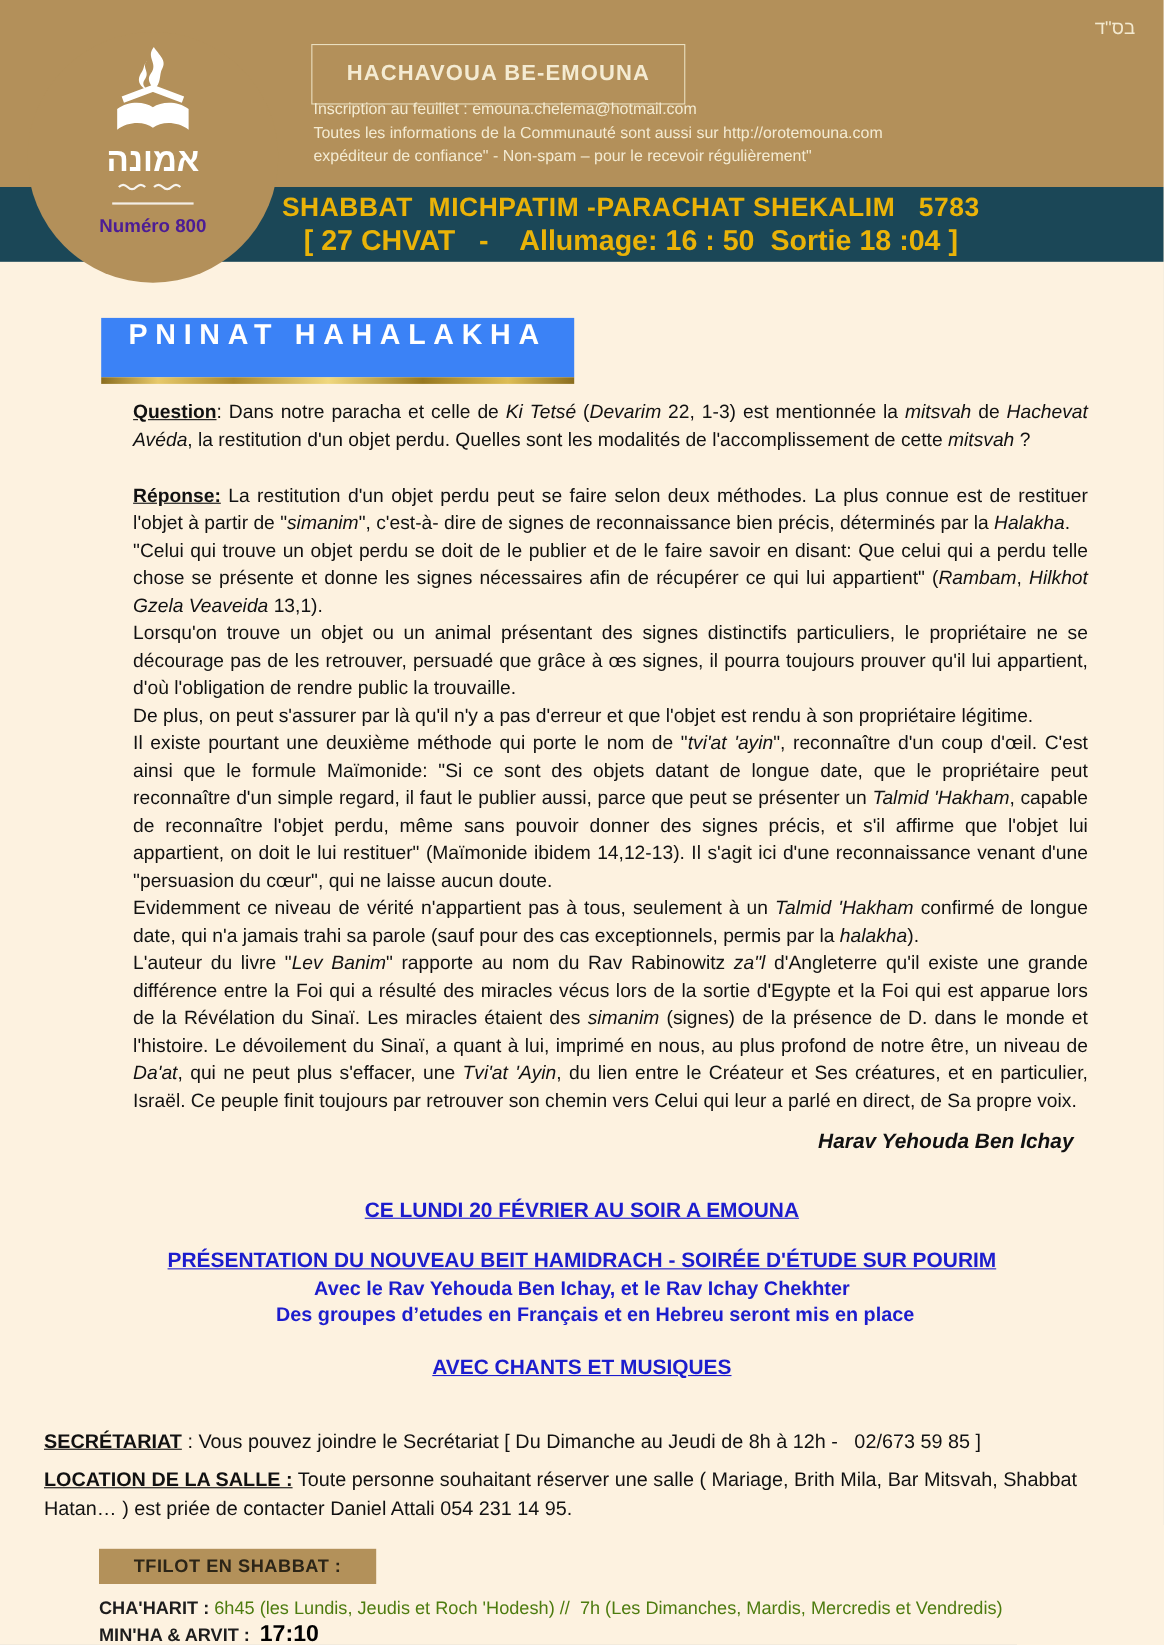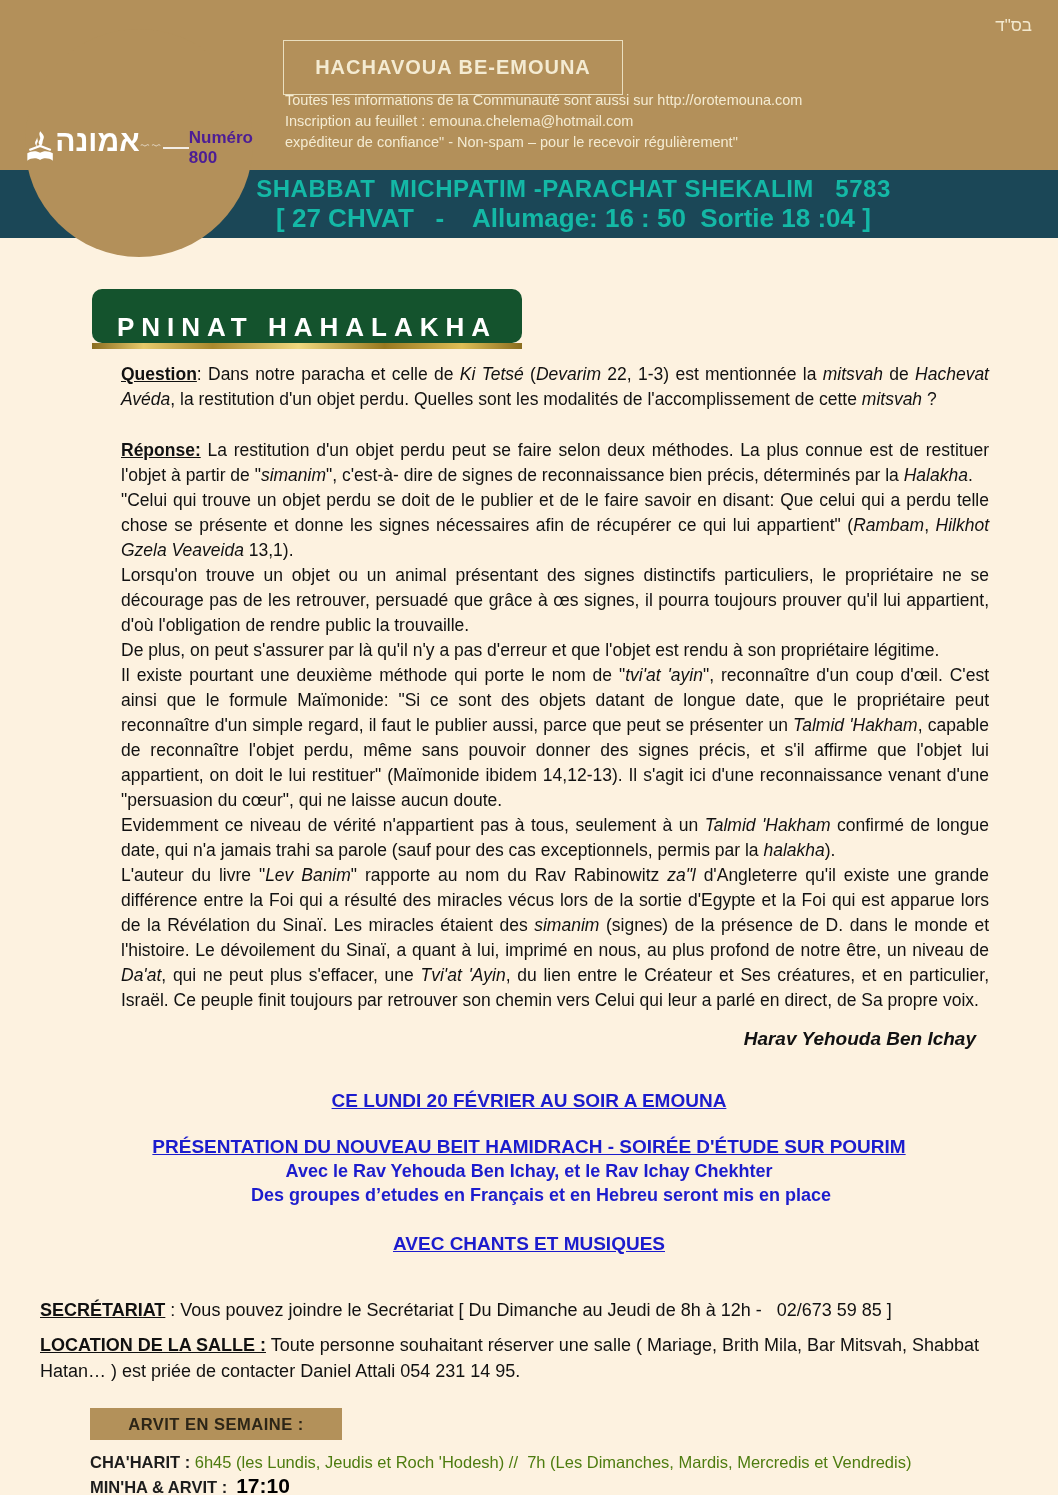--- a/index.html
+++ b/index.html
@@ -15,40 +15,40 @@
   .title-box {
     position:absolute; left:283px; top:40px; width:340px; height:55px;
     border:1.5px solid #eadfbf; display:flex; align-items:center; justify-content:center;
     color:#f4ebd2; font-size:20px; font-weight:bold; letter-spacing:1px;
   }
   .info-lines { position:absolute; left:285px; top:90px; color:#f4ebd2; font-size:14.5px; line-height:21px; }
   .info-lines div { white-space:pre-wrap; }
   .teal-band {
     position:absolute; top:170px; left:0; width:1058px; height:68px; background:#1b4757;
     display:flex; flex-direction:column; align-items:center; justify-content:center;
-    padding-left:89px; color:#14b8a6;
+    padding-left:89px; color:#eab308;
   }
   .teal-line1 { font-size:24px; font-weight:bold; letter-spacing:.5px; white-space:pre; }
   .teal-line2 { font-size:26px; font-weight:bold; white-space:pre; }
   
   .logo-circle {
     position:absolute; left:25px; top:29px; width:228px; height:228px; border-radius:50%;
-    background:#b3905a; z-index:2; display:flex; flex-direction:row; align-items:center;
+    background:#b3905a; z-index:2; display:flex; flex-direction:column; align-items:center;
   }
   .logo-mark { margin-top:12px; width:86px; height:94px; }
   .logo-hebrew { color:#fff; font-size:30px; font-weight:bold; line-height:30px; margin-top:-4px; }
   .logo-script { width:66px; height:10px; margin-top:3px; opacity:.9; }
   .logo-divider { margin-top:10px; width:74px; height:1.5px; background:rgba(255,255,255,.85); }
   .issue-number { margin-top:10px; color:#4c1d95; font-size:17px; font-weight:bold; }
   
   .content { position:absolute; top:289px; left:0; width:1058px; }
   .pninat-banner {
-    margin-left:92px; width:430px; height:54px; background:#14532d;
-    display:flex; align-items:flex-end; justify-content:center;
-    color:#fff; font-size:26px; font-weight:bold; letter-spacing:7px; white-space:pre;border-radius:10px;
+    margin-left:92px; width:430px; height:54px; background:#3b82f6;
+    display:flex; align-items:flex-start; justify-content:center;
+    color:#fff; font-size:26px; font-weight:bold; letter-spacing:7px; white-space:pre;
   }
   .pninat-shimmer {
     margin-left:92px; width:430px; height:6px;
     background:linear-gradient(90deg,#8a6d1f,#e7c96a 12%,#a9882d 28%,#f0d87e 48%,#97781f 68%,#ddbd55 86%,#8a6d1f);
   }
   .article { margin:13px 69px 0 121px; font-size:17.5px; line-height:25px; text-align:justify; }
   .article p { margin:0; }
   .article p.gap-top { margin-top:26px; }
   .signature { margin:15px 82px 0 0; text-align:right; font-size:19px; font-weight:bold; font-style:italic;padding-left:43px; }
   .announce { text-align:center; color:#1c1ccd; font-weight:bold; }
@@ -76,22 +76,22 @@
 <body>
 
 <div class="page">
 
   <div class="gold-header">
     <div class="bsd">בס"ד</div>
     <div class="title-box">
       <span>HACHAVOUA BE-EMOUNA</span>
     </div>
     <div class="info-lines">
+      <div>Inscription au feuillet : emouna.chelema@hotmail.com</div>
       <div>Toutes les informations de la Communauté sont aussi sur http://orotemouna.com</div>
-      <div>Inscription au feuillet : emouna.chelema@hotmail.com</div>
       <div>expéditeur de confiance" - Non-spam – pour le recevoir régulièrement"</div>
     </div>
   </div>
 
   <div class="teal-band">
     <div class="teal-line1">SHABBAT  MICHPATIM -PARACHAT SHEKALIM   5783</div>
     <div class="teal-line2">[ 27 CHVAT   -    Allumage: 16 : 50  Sortie 18 :04 ]</div>
   </div>
 
   <div class="logo-circle">
@@ -134,21 +134,21 @@
     <div class="announce a3">Avec le Rav Yehouda Ben Ichay, et le Rav Ichay Chekhter</div>
     <div class="announce a4">Des groupes d’etudes en Français et en Hebreu seront mis en place</div>
     <div class="announce a5 a-underline">AVEC CHANTS ET MUSIQUES</div>
 
     <div class="contact">
       <div><span class="label-underline">SECRÉTARIAT</span><span class="pre"> : Vous pouvez joindre le Secrétariat [ Du Dimanche au Jeudi de 8h à 12h -   02/673 59 85 ]</span></div>
       <div class="contact-line2"><span class="label-underline">LOCATION DE LA SALLE :</span><span> Toute personne souhaitant réserver une salle ( Mariage, Brith Mila, Bar Mitsvah, Shabbat Hatan… ) est priée de contacter Daniel Attali 054 231 14 95.</span></div>
     </div>
 
     <div class="tfilot-banner">
-      <span>ARVIT EN SEMAINE :</span>
+      <span>TFILOT EN SHABBAT :</span>
     </div>
 
     <div class="sched">
       <div><span class="sched-label">CHA'HARIT :</span><span class="sched-text"> 6h45 (les Lundis, Jeudis et Roch 'Hodesh) //  7h (Les Dimanches, Mardis, Mercredis et Vendredis)</span></div>
       <div class="minha-line"><span class="sched-label">MIN'HA &amp; ARVIT :</span><span class="minha-time">17:10</span></div>
     </div>
 
   </div>
 </div>
 

